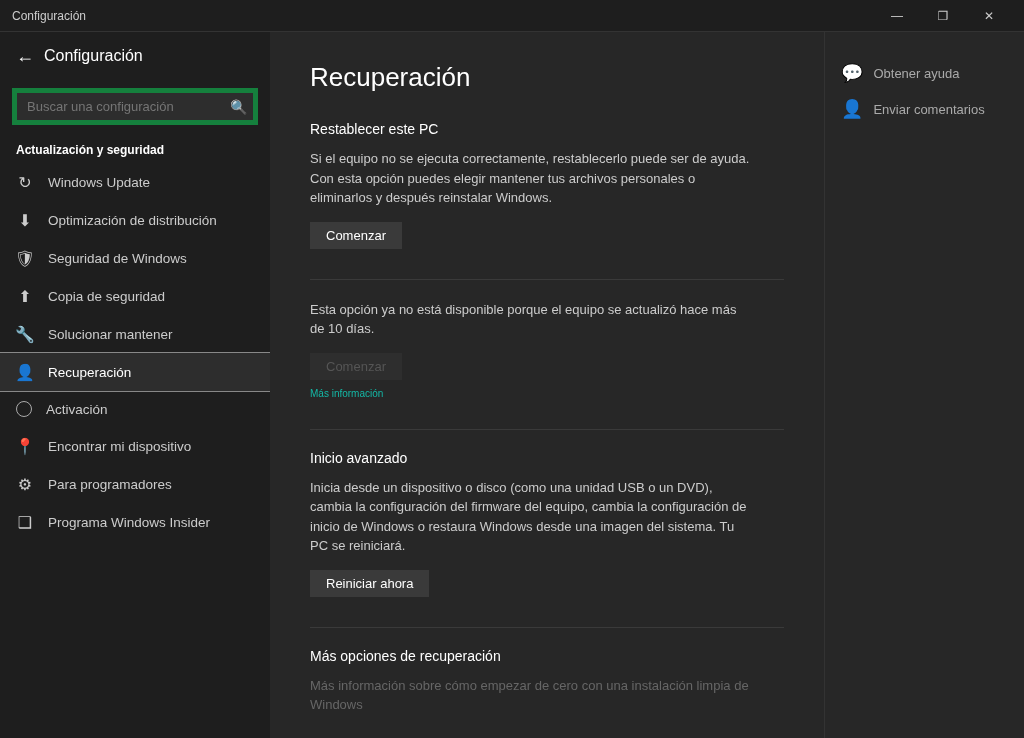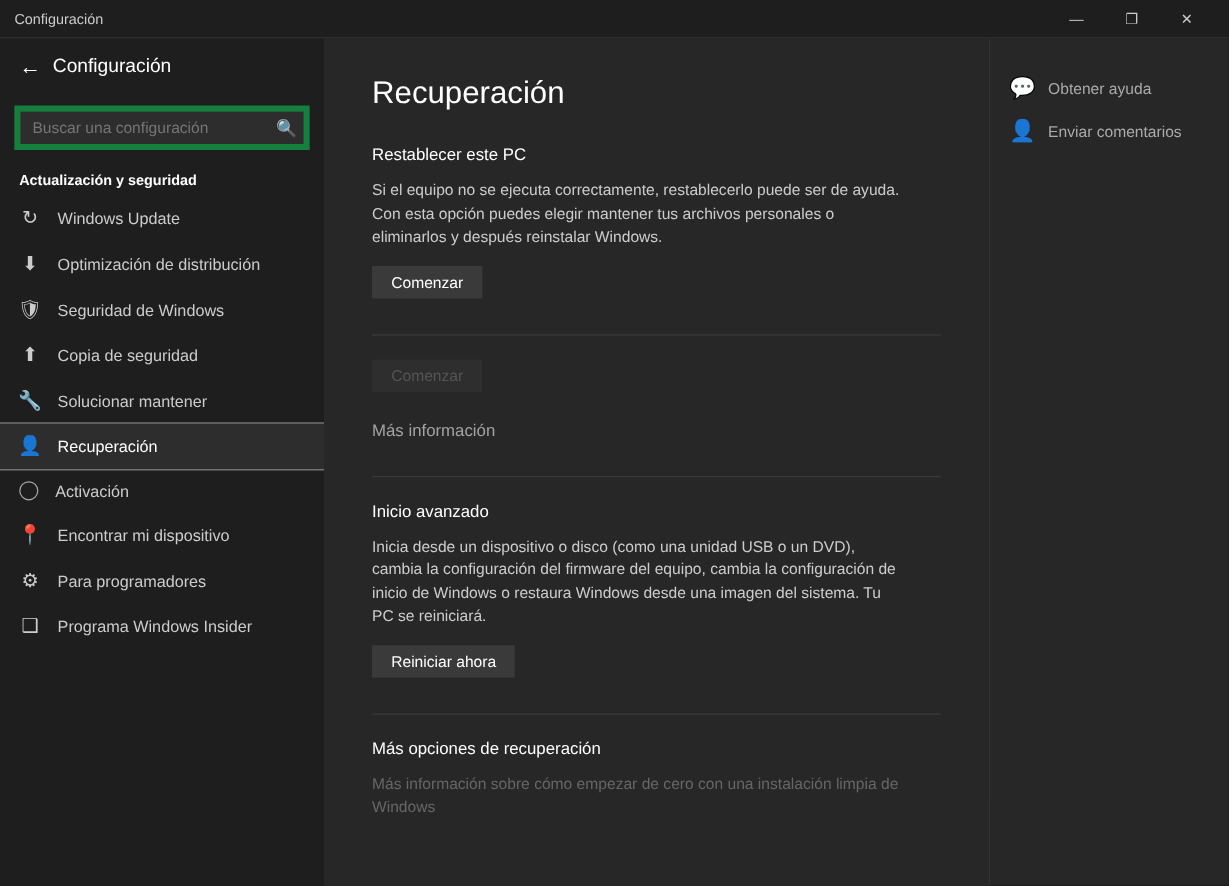--- a/index.html
+++ b/index.html
@@ -171,24 +171,24 @@
       cursor: pointer;
       min-width: 90px;
     }
     .btn.disabled {
       background: #2e2e2e;
       color: #555;
       cursor: default;
     }
 
     .section-link {
-      font-size: 14px;
-      color: #a3a3a3;
+      font-size: 10px;
+      color: #14b8a6;
       cursor: default;
-      margin-top: 24px;
+      margin-top: 8px;
     }
 
     .divider {
       border: none;
       border-top: 1px solid #3a3a3a;
       margin: 10px 0 20px 0;
     }
 
     
     .right-panel {
@@ -288,20 +288,21 @@
 
     <div class="section">
       <div class="section-title">Restablecer este PC</div>
       <div class="section-desc">Si el equipo no se ejecuta correctamente, restablecerlo puede ser de ayuda. Con esta opción puedes elegir mantener tus archivos personales o eliminarlos y después reinstalar Windows.</div>
       <button class="btn">Comenzar</button>
     </div>
 
     <hr class="divider">
 
     <div class="section">
+      <div class="section-desc">Esta opción ya no está disponible porque el equipo se actualizó hace más de 10 días.</div>
       <button class="btn disabled">Comenzar</button>
       <div class="section-link">Más información</div>
     </div>
 
     <hr class="divider">
 
     <div class="section">
       <div class="section-title">Inicio avanzado</div>
       <div class="section-desc">Inicia desde un dispositivo o disco (como una unidad USB o un DVD), cambia la configuración del firmware del equipo, cambia la configuración de inicio de Windows o restaura Windows desde una imagen del sistema. Tu PC se reiniciará.</div>
       <button class="btn">Reiniciar ahora</button>

